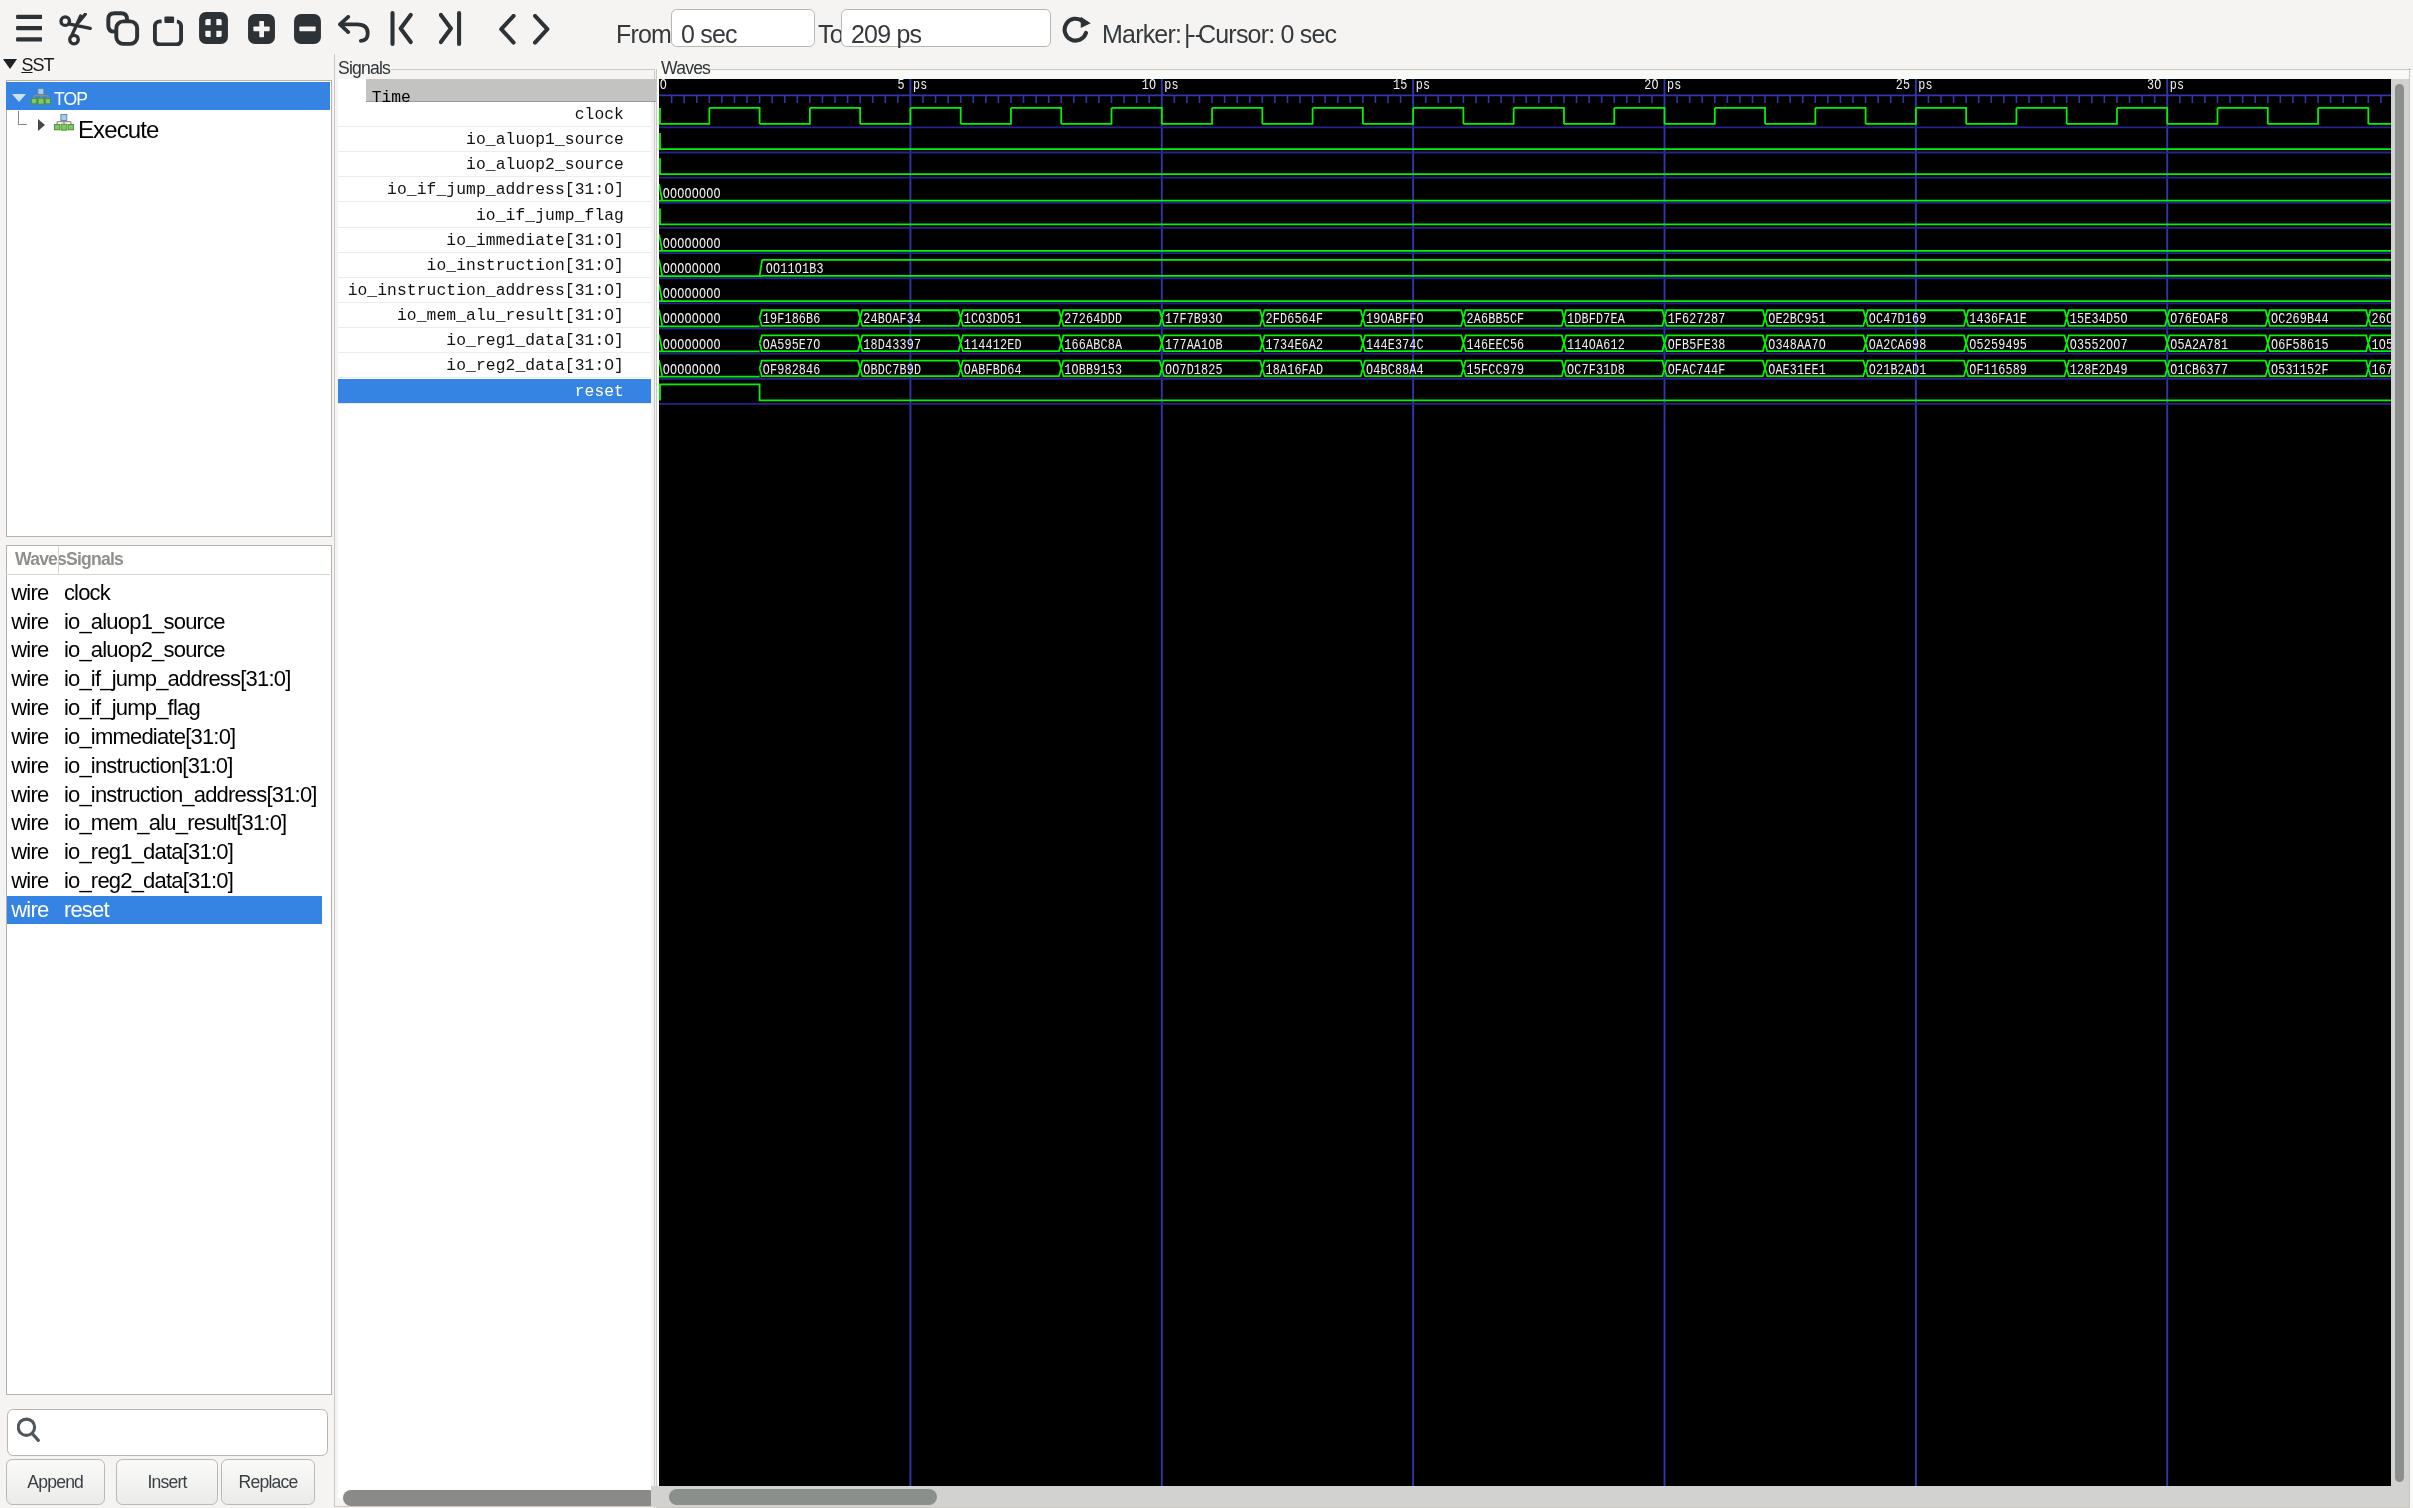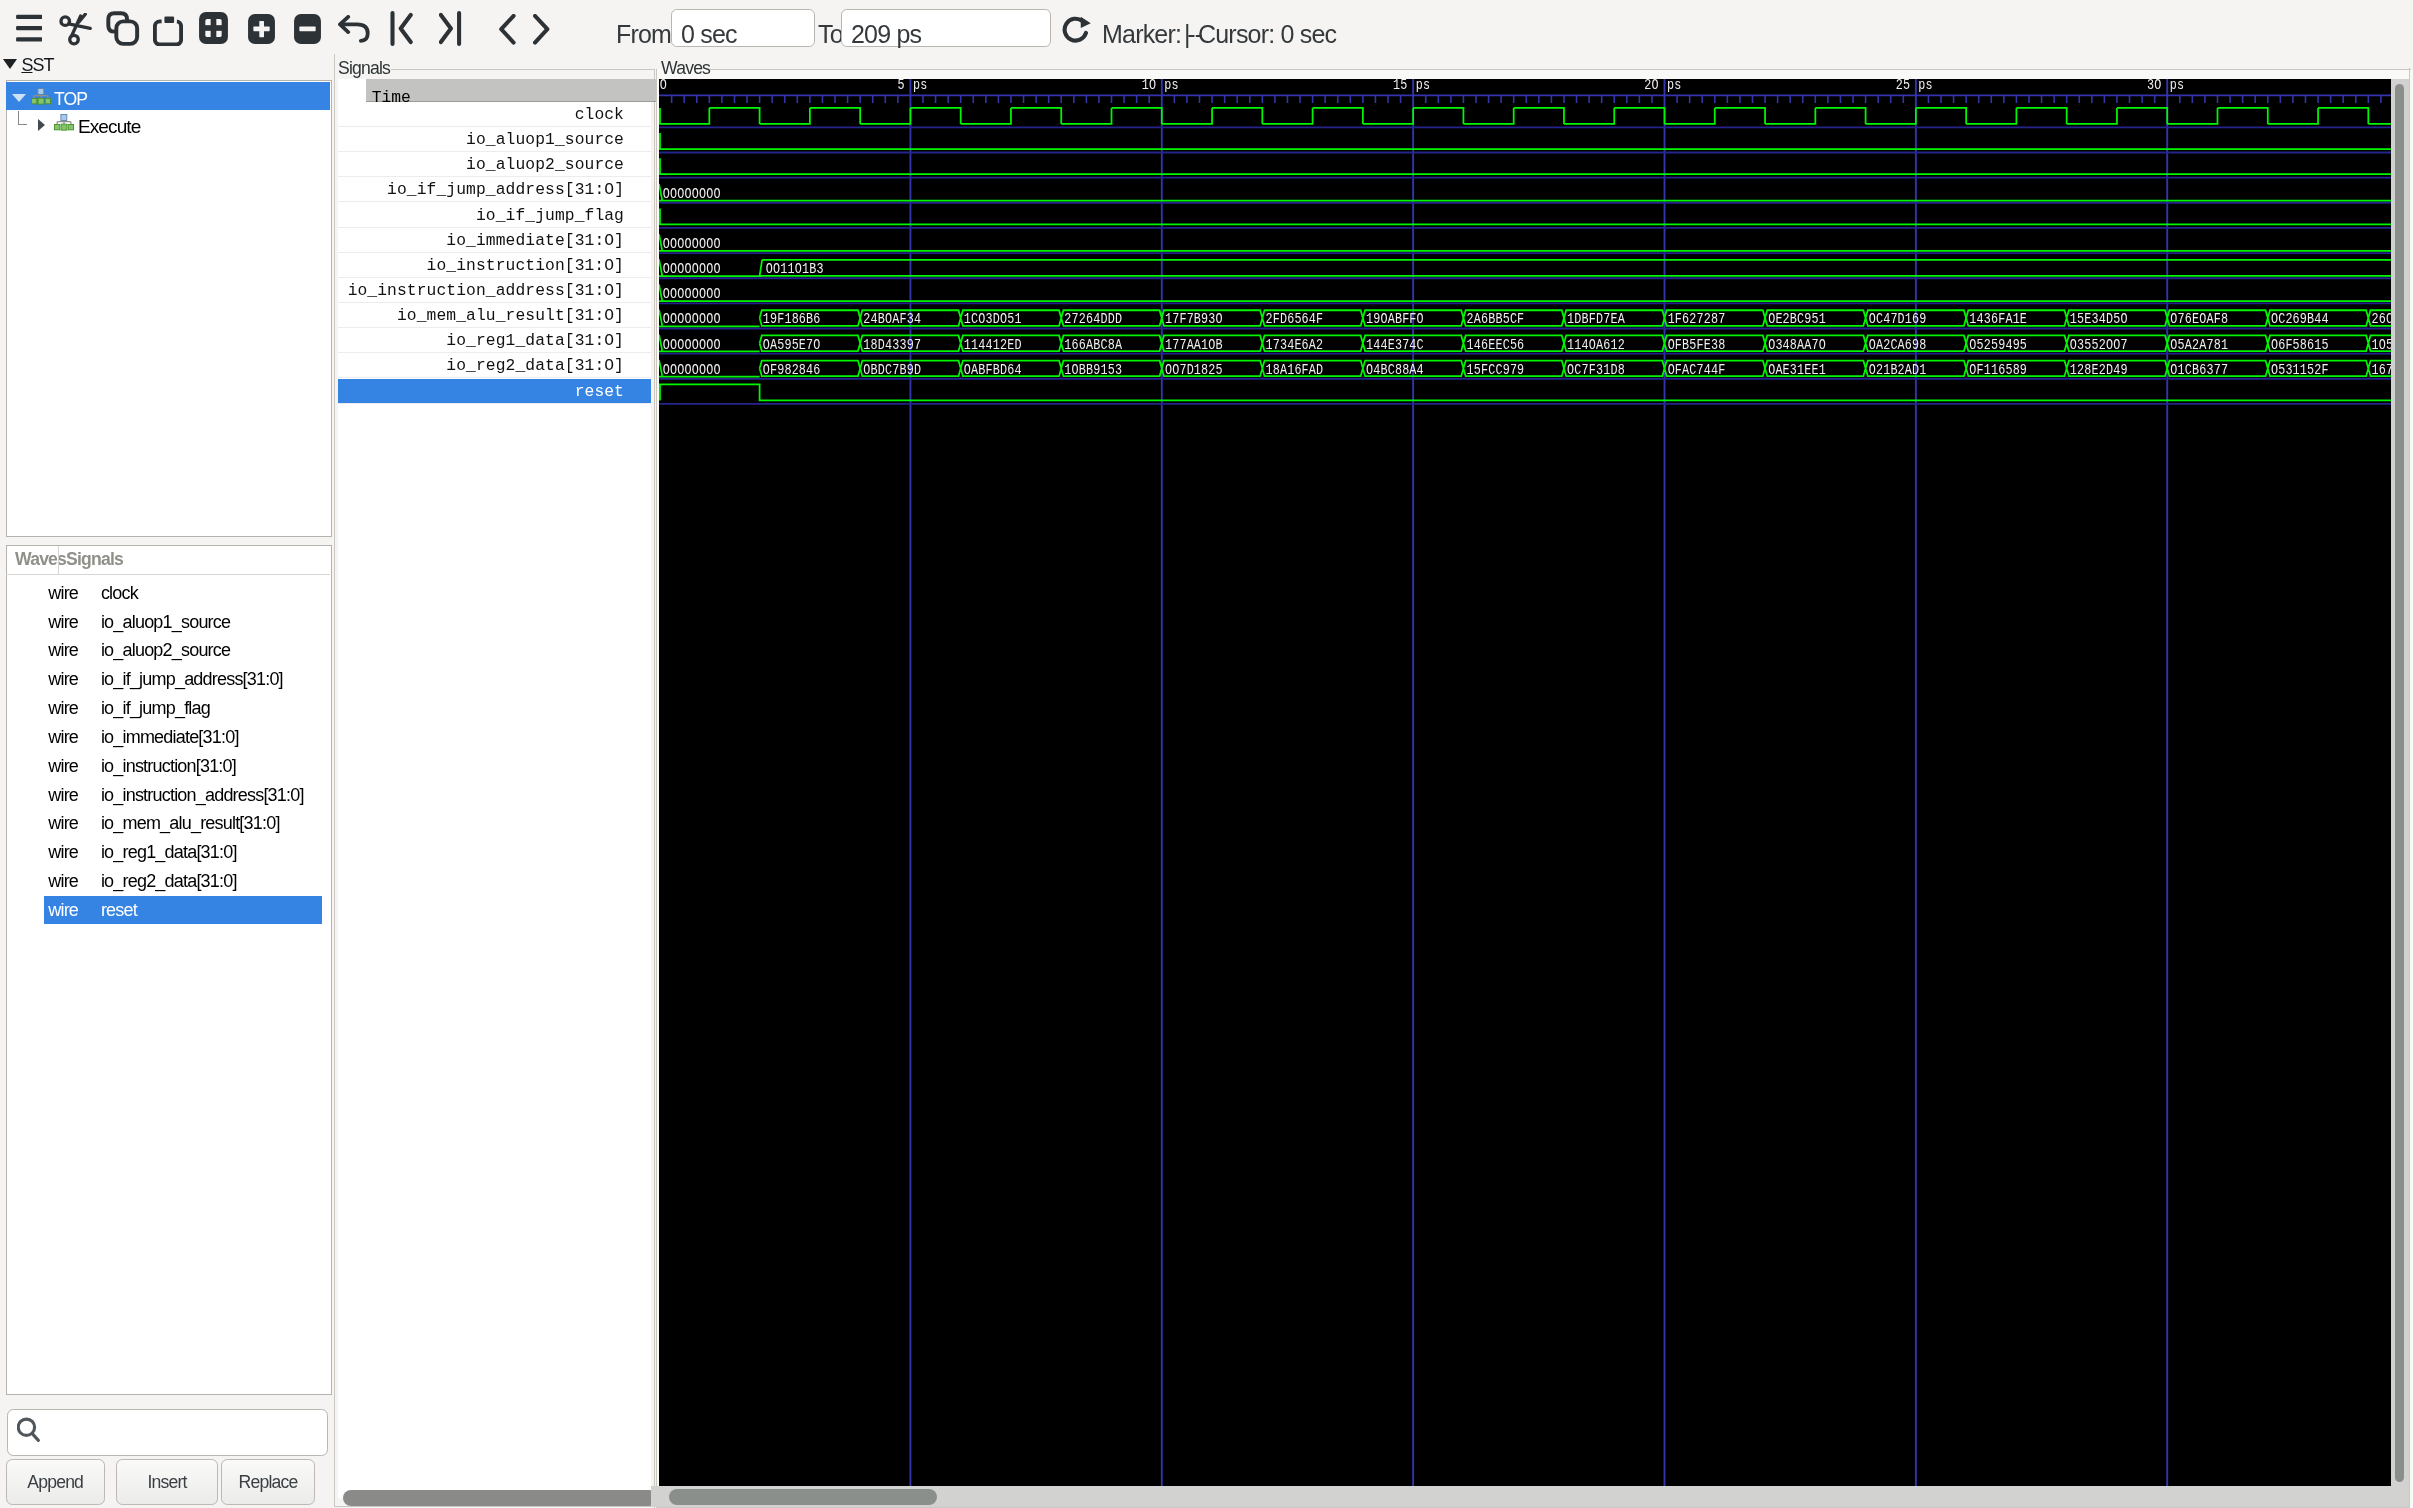--- a/index.html
+++ b/index.html
@@ -1,20 +1,20 @@
 <!DOCTYPE html>
 <html style="font-size:10px"><head><meta charset="utf-8"><style>
 * { margin:0; padding:0; box-sizing:border-box; }
 html,body { width:2413px; height:1508px; background:#f5f4f3; font-family:"Liberation Sans",sans-serif; overflow:hidden; position:relative; }
 .abs { position:absolute; }
 .lab { position:absolute; top:19.5px; font-size:25px; letter-spacing:-0.8px; color:#35393c; white-space:pre; }
 .entry { position:absolute; background:#fff; border:1.3px solid #b9b5b0; border-radius:5.7px; }
 .panel { position:absolute; background:#fff; border:0.9px solid #b6b2ad; }
 .sigrow { position:absolute; left:0; width:313px; height:25px; padding-right:27px; font-family:"Liberation Mono",monospace; font-size:16.3px; letter-spacing:0.1px; color:#111; text-align:right; line-height:25px; border-bottom:0.6px solid #ececec; }
-.lrow { position:absolute; left:0.6px; right:8px; height:28px; font-size:18px; letter-spacing:-0.8px; color:#000; line-height:28px;margin-left:37px; }
+.lrow { position:absolute; left:0.6px; right:8px; height:28px; font-size:22px; letter-spacing:-0.8px; color:#000; line-height:28px; }
 .lw { position:absolute; left:4.4px; }
 .ln { position:absolute; left:57px; }
 .btn { position:absolute; top:1459px; height:46px; background:linear-gradient(#fafaf9,#ebebea); border:1.3px solid #bcb8b2; border-radius:6.3px; font-size:17.6px; letter-spacing:-0.8px; color:#3a3f43; text-align:center; line-height:44px; }
 </style></head><body>
 
 <svg style="position:absolute;left:15.7px;top:14px" width="26.4" height="30" viewBox="0 0 42 48">
     <g fill="#2d3236">
       <rect x="0" y="1" width="42" height="7" rx="2"></rect>
       <rect x="0" y="19" width="42" height="7" rx="2"></rect>
       <rect x="0" y="37" width="42" height="7" rx="2"></rect>
@@ -113,21 +113,21 @@
 <div class="abs" style="left:38px;top:119px;width:0;height:0;border-top:6.3px solid transparent;border-bottom:6.3px solid transparent;border-left:7.5px solid #45494d;"></div>
 <svg style="position:absolute;left:54px;top:114px" width="20" height="17.6" viewBox="0 0 32 28">
     <g stroke="#8f8f8b" stroke-width="2" fill="none">
       <path d="M16 9 V12 M5 16 V13 Q5 12 7 12 H25 Q27 12 27 13 V16 M16 12 V16"></path>
     </g>
     <rect x="11" y="0.75" width="9.5" height="9.5" fill="#aac9e8" stroke="#5c86ad" stroke-width="1.5"></rect>
     <rect x="0.75" y="16.75" width="8.5" height="8.5" fill="#85c46a" stroke="#49942c" stroke-width="1.5"></rect>
     <rect x="11.25" y="16.25" width="9.5" height="9.5" fill="#85c46a" stroke="#49942c" stroke-width="1.5"></rect>
     <rect x="22.75" y="16.75" width="8.5" height="8.5" fill="#85c46a" stroke="#49942c" stroke-width="1.5"></rect>
   </svg>
-<div class="abs" style="left:78px;top:116px;font-size:19px;letter-spacing:-0.9px;color:#000;">Execute</div>
+<div class="abs" style="left:78px;top:116px;font-size:24px;letter-spacing:-0.9px;color:#000;">Execute</div>
 
 <div class="panel" style="left:5.7px;top:545px;width:326px;height:850px;"></div>
 <div class="abs" style="left:15px;top:549px;font-size:17.6px;letter-spacing:-0.8px;font-weight:bold;color:#90908b;">Waves</div>
 <div class="abs" style="left:66px;top:549px;font-size:17.6px;letter-spacing:-0.8px;font-weight:bold;color:#90908b;">Signals</div>
 <div class="abs" style="left:58px;top:546px;width:1.3px;height:28px;background:#d5d5d1;"></div>
 <div class="abs" style="left:6.3px;top:574px;width:324px;height:0.6px;background:#d5d5d1;"></div>
 <div class="abs" style="left:6.3px;top:546px;width:324px;height:849px;overflow:hidden;">
 <div style="position:relative;width:100%;height:100%;">
 <div class="lrow" style="top:33px;">
         <span class="lw">wire</span>

